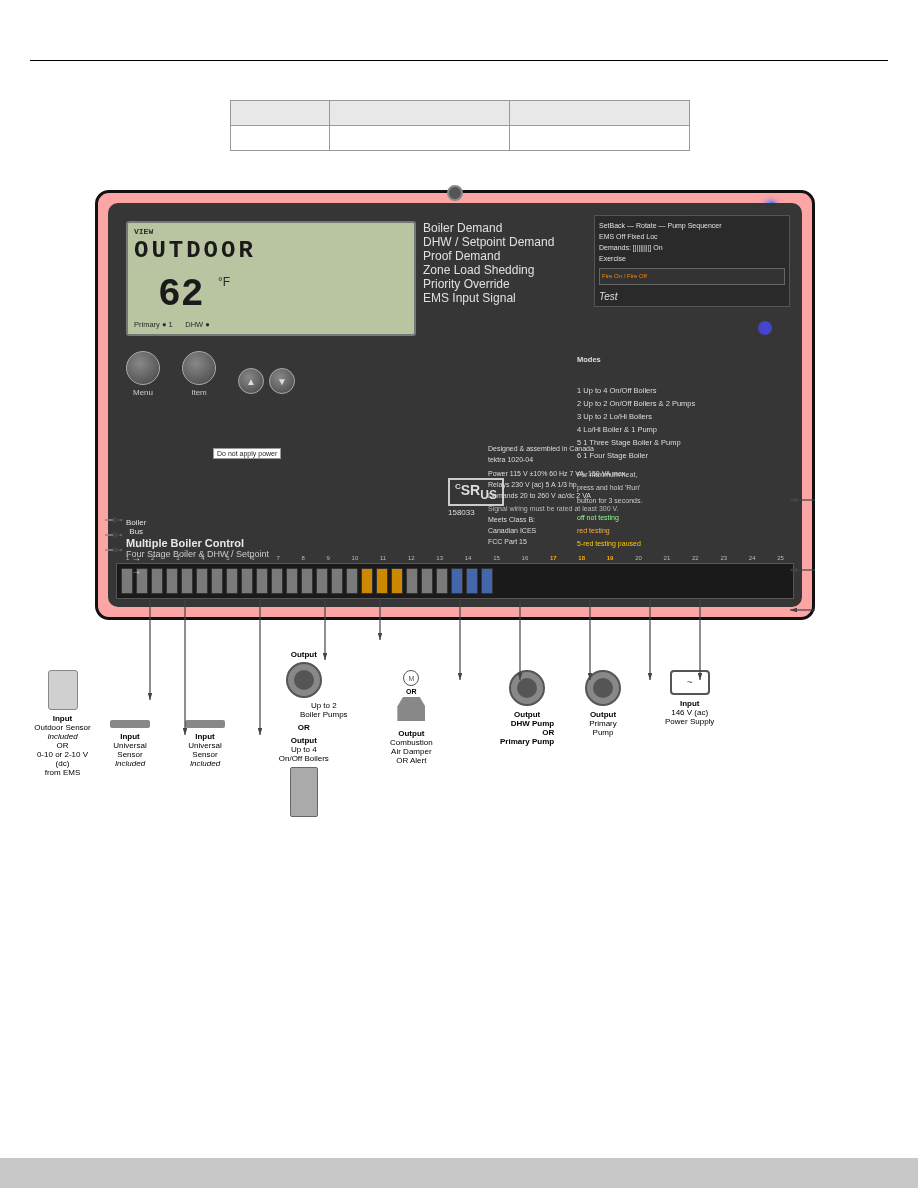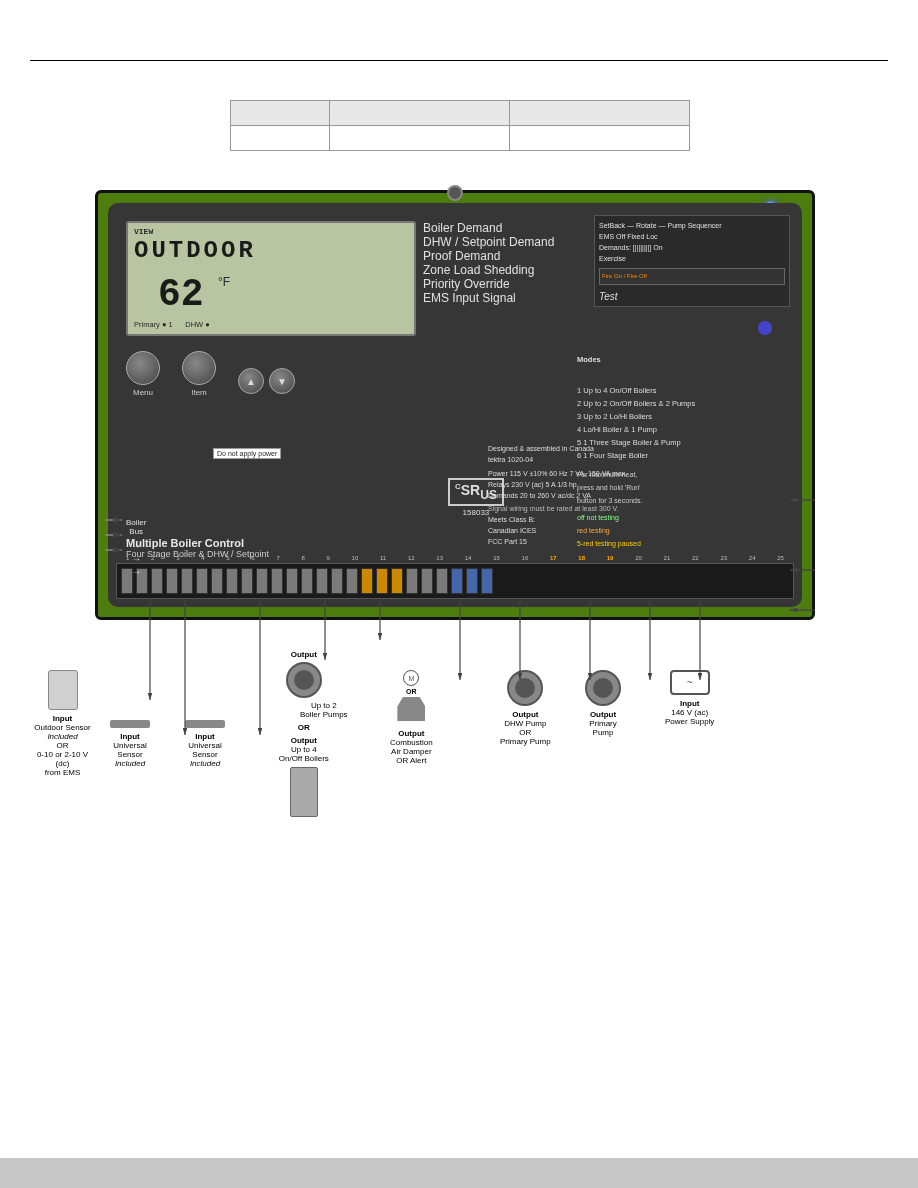--- a/index.html
+++ b/index.html
@@ -116,22 +116,22 @@
       width: 858px;
       height: 750px;
     }
 
     .device-outer {
       position: absolute;
       top: 0;
       left: 65px;
       width: 720px;
       height: 430px;
-      background: #4d7c0f;
-      border-radius: 6px;
+      background: #fca5a5;
+      border-radius: 14px;
       border: 3px solid #111;
     }
 
     .device-inner {
       position: absolute;
       top: 10px;
       left: 10px;
       right: 10px;
       bottom: 10px;
       background: #363636;
@@ -526,21 +526,21 @@
 
       <div class="device-brand">
         <div class="mult-boiler">Multiple Boiler Control</div>
         <div class="four-stage">Four Stage Boiler &amp; DHW / Setpoint</div>
       </div>
 
       <div class="csa-area">
         <div style="font-size:14px; font-weight:bold; border:2px solid #ccc; padding:2px 5px; display:inline-block;">
           <sup style="font-size:8px;">C</sup>SR<sub style="font-size:12px;">US</sub>
         </div>
-        <div style="font-size:8px; margin-top:2px;text-align:center;">158033</div>
+        <div style="font-size:8px; margin-top:2px;">158033</div>
       </div>
 
       <div class="specs-area">
         <div>Designed &amp; assembled in Canada</div>
         <div>tektra 1020-04</div>
         <div style="margin-top:3px;">Power    115 V ±10% 60 Hz 7 VA, 150 VA max.</div>
         <div>Relays   230 V (ac) 5 A 1/3 hp</div>
         <div>Demands  20 to 260 V ac/dc 2 VA</div>
         <div style="margin-top:2px; font-size:7px; color:#bbb;">Signal wiring must be rated at least 300 V.</div>
         <div>Meets Class B:</div>
@@ -687,21 +687,21 @@
       <span>Air Damper</span><br>
       <span>OR Alert</span>
     </div>
   </div>
 
   <div style="position:absolute; top:480px; left:470px;">
     <div class="pump-circle">
         <div class="pump-inner"></div>
       </div>
     <div style="font-size:8px; font-weight:bold; text-align:center; margin-top:4px;">Output</div>
-    <div style="font-size:8px; text-align:center;">
+    <div style="font-size:8px; text-align:right;font-weight:bold;">
       <span>DHW Pump</span><br>
       <span>OR</span><br>
       <span>Primary Pump</span>
     </div>
   </div>
 
   <div style="position:absolute; top:480px; left:555px;">
     <div class="pump-circle">
         <div class="pump-inner"></div>
       </div>

